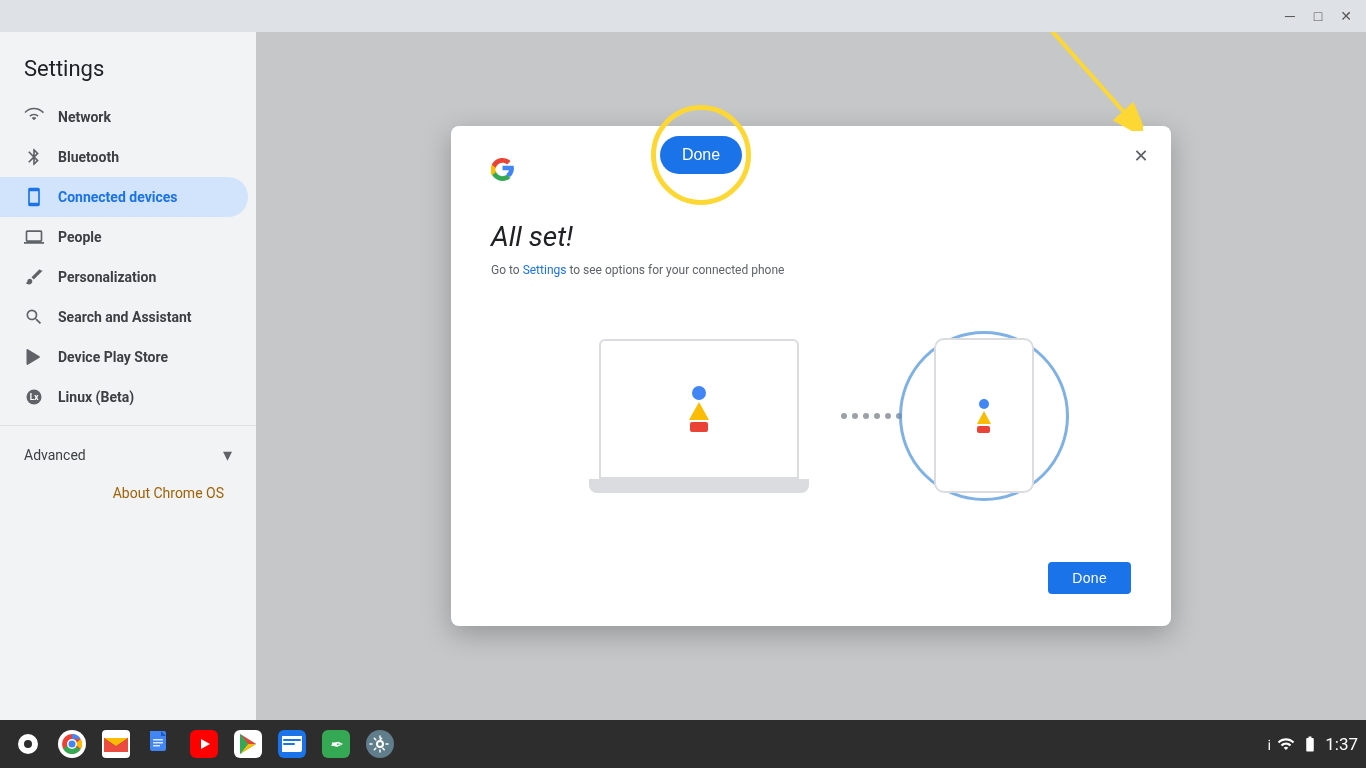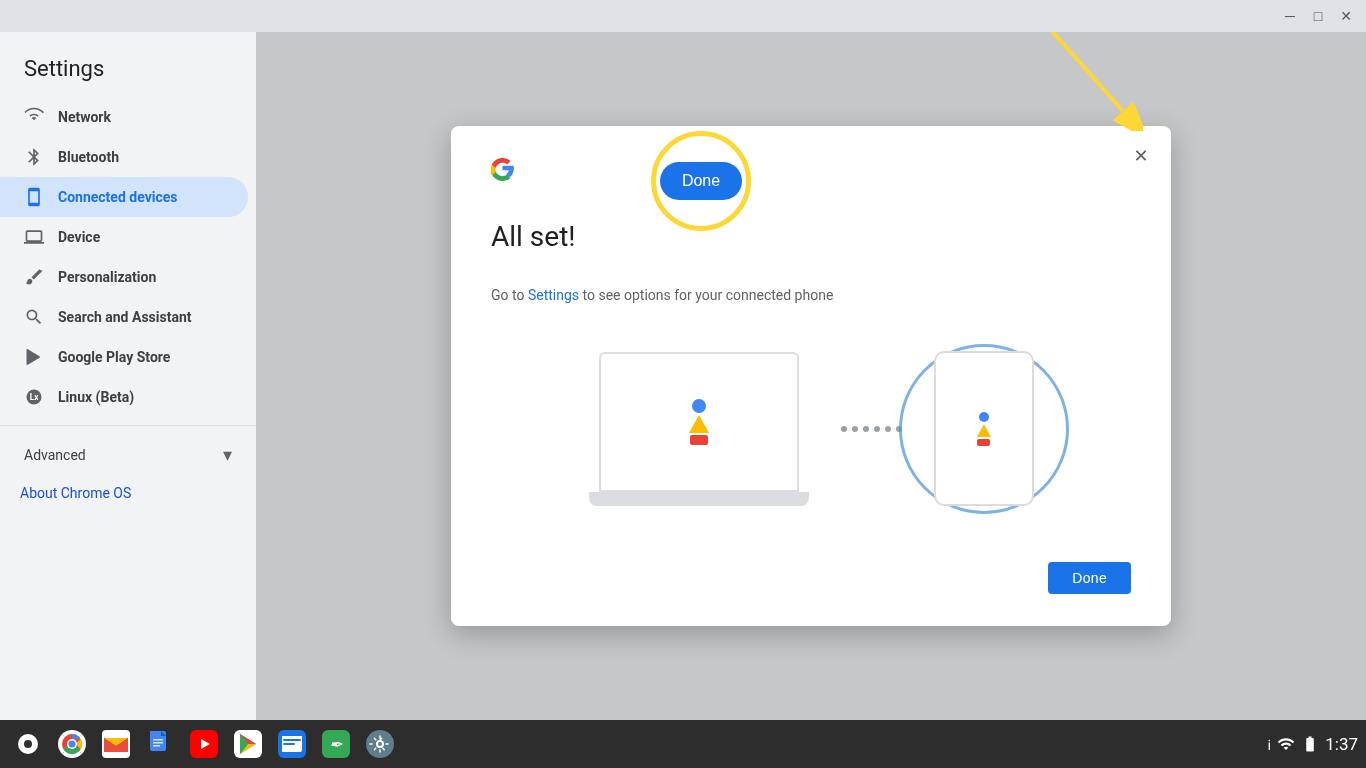--- a/index.html
+++ b/index.html
@@ -84,24 +84,25 @@
       display: flex;
       align-items: center;
       padding: 10px 24px;
       cursor: pointer;
       color: #3c4043;
       font-size: 14px;
       gap: 0;
     }
     .chevron-icon { font-size: 18px; color: #5f6368; margin-left: auto; }
     .sidebar-about {
-      padding: 10px 20px;
+      padding: 10px 32px;
       font-size: 14px;
-      color: #1d4ed8;
-      cursor: pointer;
+      color: #a16207;
+      cursor: pointer;
+      text-align: right;
     }
     .divider { height: 1px; background: #e0e0e0; margin: 8px 0; }
 
     
     .main-content {
       flex: 1;
       background: #f8f9fa;
       position: relative;
       overflow: hidden;
     }
@@ -138,26 +139,26 @@
       font-size: 18px;
       border: none;
       background: transparent;
     }
     .dialog-title {
       font-size: 28px;
       font-weight: 400;
       color: #202124;
       margin-top: 16px;
       margin-bottom: 10px;
+      font-style: italic;
     }
     .dialog-subtitle {
-      font-size: 14px;
+      font-size: 12px;
       color: #5f6368;
       margin-bottom: 28px;
-      margin-top: 24px;
     }
     .dialog-subtitle a {
       color: #1a73e8;
       text-decoration: none;
     }
 
     
     .google-logo {
       width: 46px;
       height: 46px;
@@ -415,21 +416,21 @@
       <span class="sidebar-item-label">Connected devices</span>
     </div>
 
 
     <div class="sidebar-item">
       <span class="sidebar-icon">
         <svg width="20" height="20" viewBox="0 0 24 24" fill="#5f6368">
             <path d="M20 18c1.1 0 2-.9 2-2V6c0-1.1-.9-2-2-2H4c-1.1 0-2 .9-2 2v10c0 1.1.9 2 2 2H0v2h24v-2h-4zM4 6h16v10H4V6z"></path>
           </svg>
       </span>
-      <span class="sidebar-item-label">Device</span>
+      <span class="sidebar-item-label">People</span>
     </div>
 
     <div class="sidebar-item">
       <span class="sidebar-icon">
         <svg width="20" height="20" viewBox="0 0 24 24" fill="#5f6368">
             <path d="M7 14c-1.66 0-3 1.34-3 3 0 1.31-1.16 2-2 2 .92 1.22 2.49 2 4 2 2.21 0 4-1.79 4-4 0-1.66-1.34-3-3-3zm13.71-9.37l-1.34-1.34c-.39-.39-1.02-.39-1.41 0L9 12.25 11.75 15l9.96-9.96c.39-.39.39-1.02 0-1.41z"></path>
           </svg>
       </span>
       <span class="sidebar-item-label">Personalization</span>
     </div>
@@ -442,21 +443,21 @@
       </span>
       <span class="sidebar-item-label">Search and Assistant</span>
     </div>
 
     <div class="sidebar-item">
       <span class="sidebar-icon">
         <svg width="20" height="20" viewBox="0 0 24 24" fill="#5f6368">
             <path d="M3 20.5v-17c0-.83.94-1.3 1.6-.8l14 8.5c.6.37.6 1.23 0 1.6L4.6 21.3c-.66.5-1.6.03-1.6-.8z"></path>
           </svg>
       </span>
-      <span class="sidebar-item-label">Google Play Store</span>
+      <span class="sidebar-item-label">Device Play Store</span>
     </div>
 
     <div class="sidebar-item">
       <span class="sidebar-icon">
         <svg width="20" height="20" viewBox="0 0 24 24" fill="#5f6368">
             <circle cx="12" cy="12" r="9"></circle>
             <text x="7" y="16" fill="white" font-size="10">Lx</text>
           </svg>
       </span>
       <span class="sidebar-item-label">Linux (Beta)</span>

